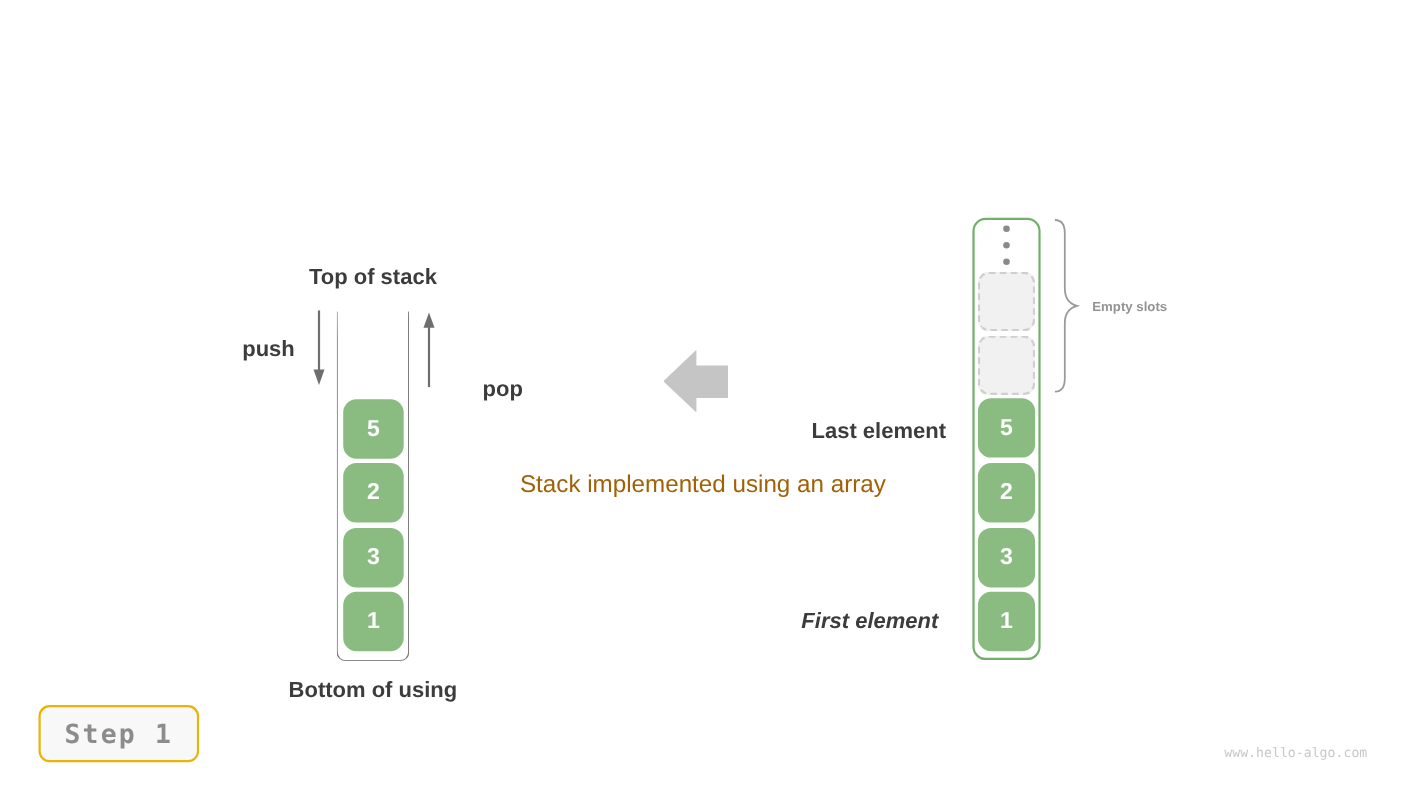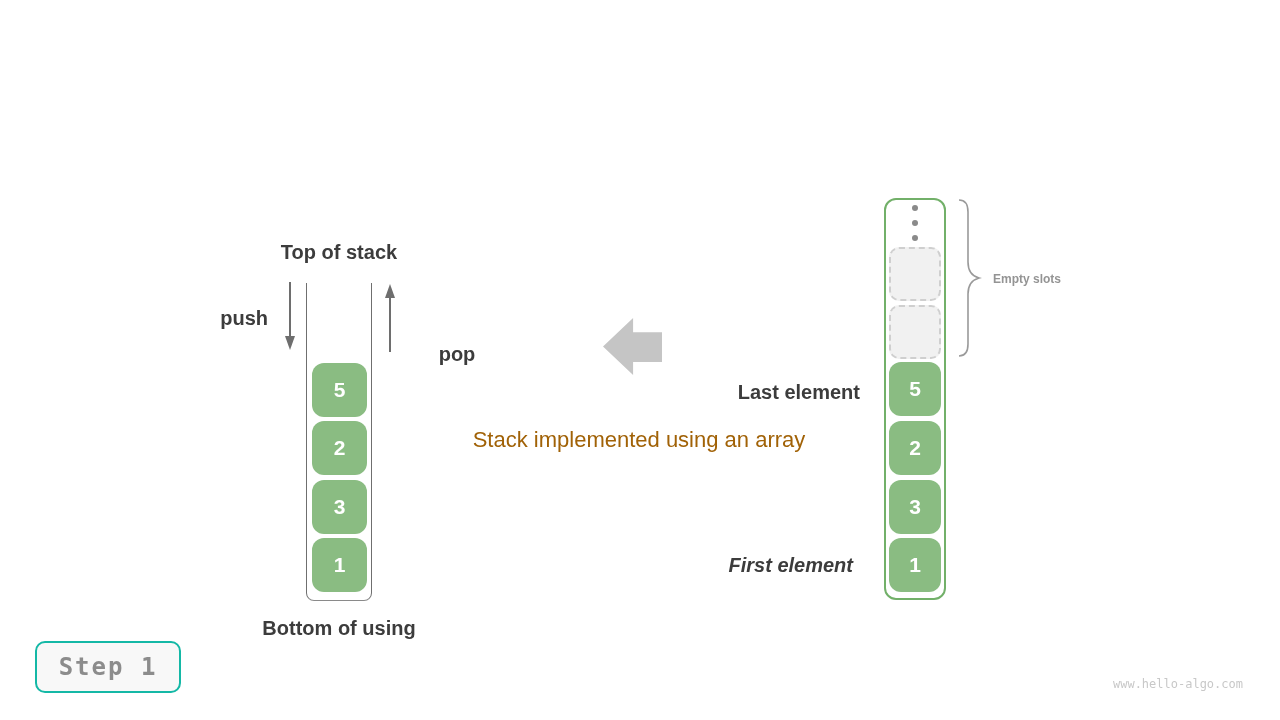--- a/index.html
+++ b/index.html
@@ -95,21 +95,21 @@
     width: 59px; height: 57px;
     background: #c5c5c5;
     clip-path: polygon(0% 50%, 51% 0%, 51% 25%, 100% 25%, 100% 77%, 51% 77%, 51% 100%);
   }
 
   
   .step-badge {
     left: 35px; top: 641px;
     width: 146px; height: 52px;
     background: #f8f8f8;
-    border: 2px solid #14b8a6;
+    border: 2px solid #eab308;
     border-radius: 10px;
     box-sizing: border-box;
     display: flex;
     align-items: center;
     justify-content: center;
     font-family: "DejaVu Sans Mono", monospace;
     font-size: 24px;
     font-weight: bold;
     color: #8c8c8c;
     letter-spacing: 2px;

